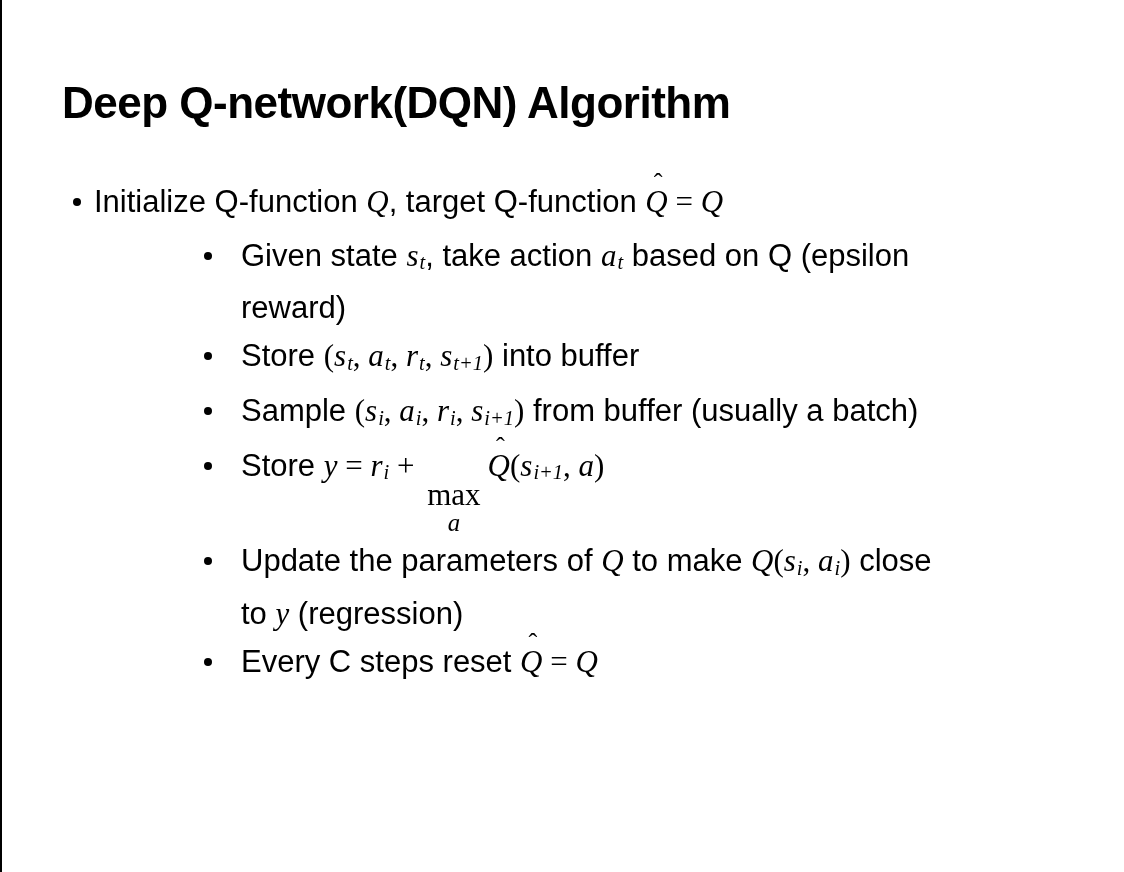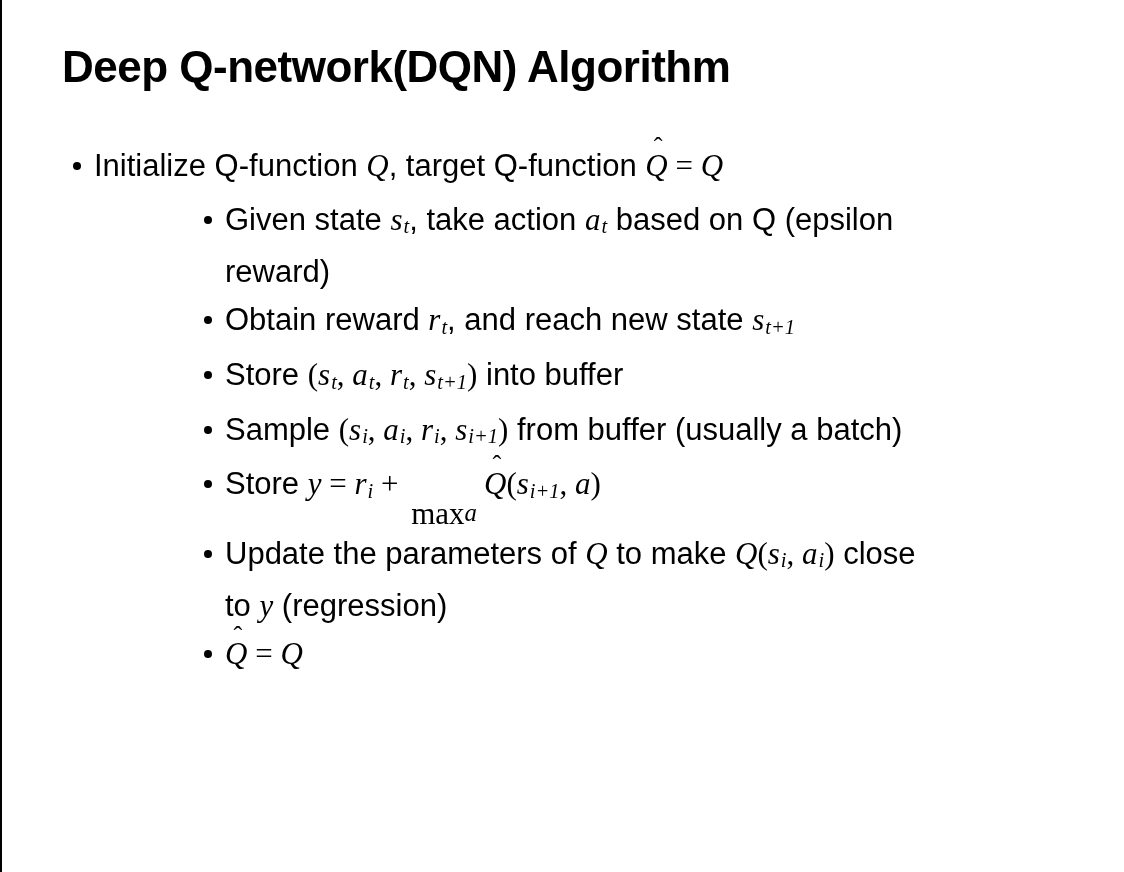--- a/index.html
+++ b/index.html
@@ -9,33 +9,33 @@
     color: #000000;
     font-family: "Liberation Sans", sans-serif;
     position: relative;
     overflow: hidden;
   }
   .left-border {
     position: absolute; left: 0; top: 0;
     width: 2px; height: 872px;
     background: #000000;
   }
-  .slide { padding: 28px 16px 0 62px; }
+  .slide { padding: 28px 16px 0 62px; margin-top: 36px; }
   .title {
     font-size: 44px;
     font-weight: bold;
     letter-spacing: -0.5px;
     line-height: 1.15;
     margin: 14px 0 50px 0;
   }
   .bullets { font-size: 31px; line-height: 46px; }
   .bullet-item { display: flex; align-items: flex-start; }
   .lvl1 { margin: 8px 0 8px 11px; text-align: center; }
   .lvl2 { margin: 2px 0 2px 74px; }
-  .lvl3 { margin: 2px 0 2px 142px; }
+  .lvl3 { margin: 2px 0 2px 142px; gap: 16px; }
   .dot {
     flex: none;
     width: 8px; height: 8px;
     border-radius: 50%;
     background: #000000;
     margin: 19px 13px 0 0;
   }
   .content { display: block; }
   
   .math, .mop, .maxu { font-family: "Liberation Serif", serif; letter-spacing: 0; }
@@ -46,21 +46,21 @@
   .mhat .hatmark {
     position: absolute;
     top: -0.30em; left: 50%;
     transform: translateX(-32%);
     font-style: normal;
     font-size: 0.85em;
     line-height: 1;
   }
   .maxu {
     display: inline-flex;
-    flex-direction: row;
+    flex-direction: column;
     align-items: center;
     line-height: 1;
     vertical-align: -0.95em;
     margin: 0 7px 0 5px;
   }
   .maxtop { font-style: normal; }
   .maxunder { font-style: italic; font-size: 0.8em; margin-top: 1px; }
 </style>
 </head>
 <body>
@@ -73,39 +73,35 @@
       <div class="bullet-item lvl1">
         <span class="dot"></span>
         <span class="content"><span class="txt">Initialize Q-function </span><span class="math">Q</span><span class="txt">, target Q-function </span><span class="mhat math"><span class="hatmark">ˆ</span><span class="base">Q</span></span><span class="mop"> = </span><span class="math">Q</span></span>
       </div>
       <div class="bullet-item lvl3">
         <span class="dot"></span>
         <span class="content"><span class="txt">Given state </span><span class="math"><span class="base">s</span><span class="sub">t</span></span><span class="txt">, take action </span><span class="math"><span class="base">a</span><span class="sub">t</span></span><span class="txt"> based on Q (epsilon</span><br><span class="txt">reward)</span></span>
       </div>
       <div class="bullet-item lvl3">
         <span class="dot"></span>
-        <span class="content"><span class="txt">Obtain reward </span><span class="math"><span class="base">r</span><span class="sub">t</span></span><span class="txt">, and reach new state </span><span class="math"><span class="base">s</span><span class="sub">t+1</span></span></span>
-      </div>
-      <div class="bullet-item lvl3">
-        <span class="dot"></span>
         <span class="content"><span class="txt">Store </span><span class="mop">(</span><span class="math"><span class="base">s</span><span class="sub">t</span></span><span class="mop">, </span><span class="math"><span class="base">a</span><span class="sub">t</span></span><span class="mop">, </span><span class="math"><span class="base">r</span><span class="sub">t</span></span><span class="mop">, </span><span class="math"><span class="base">s</span><span class="sub">t+1</span></span><span class="mop">)</span><span class="txt"> into buffer</span></span>
       </div>
       <div class="bullet-item lvl3">
         <span class="dot"></span>
         <span class="content"><span class="txt">Sample </span><span class="mop">(</span><span class="math"><span class="base">s</span><span class="sub">i</span></span><span class="mop">, </span><span class="math"><span class="base">a</span><span class="sub">i</span></span><span class="mop">, </span><span class="math"><span class="base">r</span><span class="sub">i</span></span><span class="mop">, </span><span class="math"><span class="base">s</span><span class="sub">i+1</span></span><span class="mop">)</span><span class="txt"> from buffer (usually a batch)</span></span>
       </div>
       <div class="bullet-item lvl3">
         <span class="dot"></span>
         <span class="content"><span class="txt">Store </span><span class="math">y</span><span class="mop"> = </span><span class="math"><span class="base">r</span><span class="sub">i</span></span><span class="mop"> + </span><span class="maxu">
             <span class="maxtop">max</span>
             <span class="maxunder">a</span>
           </span><span class="mhat math"><span class="hatmark">ˆ</span><span class="base">Q</span></span><span class="mop">(</span><span class="math"><span class="base">s</span><span class="sub">i+1</span></span><span class="mop">, </span><span class="math">a</span><span class="mop">)</span></span>
       </div>
       <div class="bullet-item lvl3">
         <span class="dot"></span>
         <span class="content"><span class="txt">Update the parameters of </span><span class="math">Q</span><span class="txt"> to make </span><span class="math">Q</span><span class="mop">(</span><span class="math"><span class="base">s</span><span class="sub">i</span></span><span class="mop">, </span><span class="math"><span class="base">a</span><span class="sub">i</span></span><span class="mop">)</span><span class="txt"> close</span><br><span class="txt">to </span><span class="math">y</span><span class="txt"> (regression)</span></span>
       </div>
       <div class="bullet-item lvl3">
         <span class="dot"></span>
-        <span class="content"><span class="mhat math"><span class="hatmark">ˆ</span><span class="base">Q</span></span><span class="mop"> = </span><span class="math">Q</span></span>
+        <span class="content"><span class="txt">Every C steps reset </span><span class="mhat math"><span class="hatmark">ˆ</span><span class="base">Q</span></span><span class="mop"> = </span><span class="math">Q</span></span>
       </div>
     </div>
 </div>
 
 </body></html>

